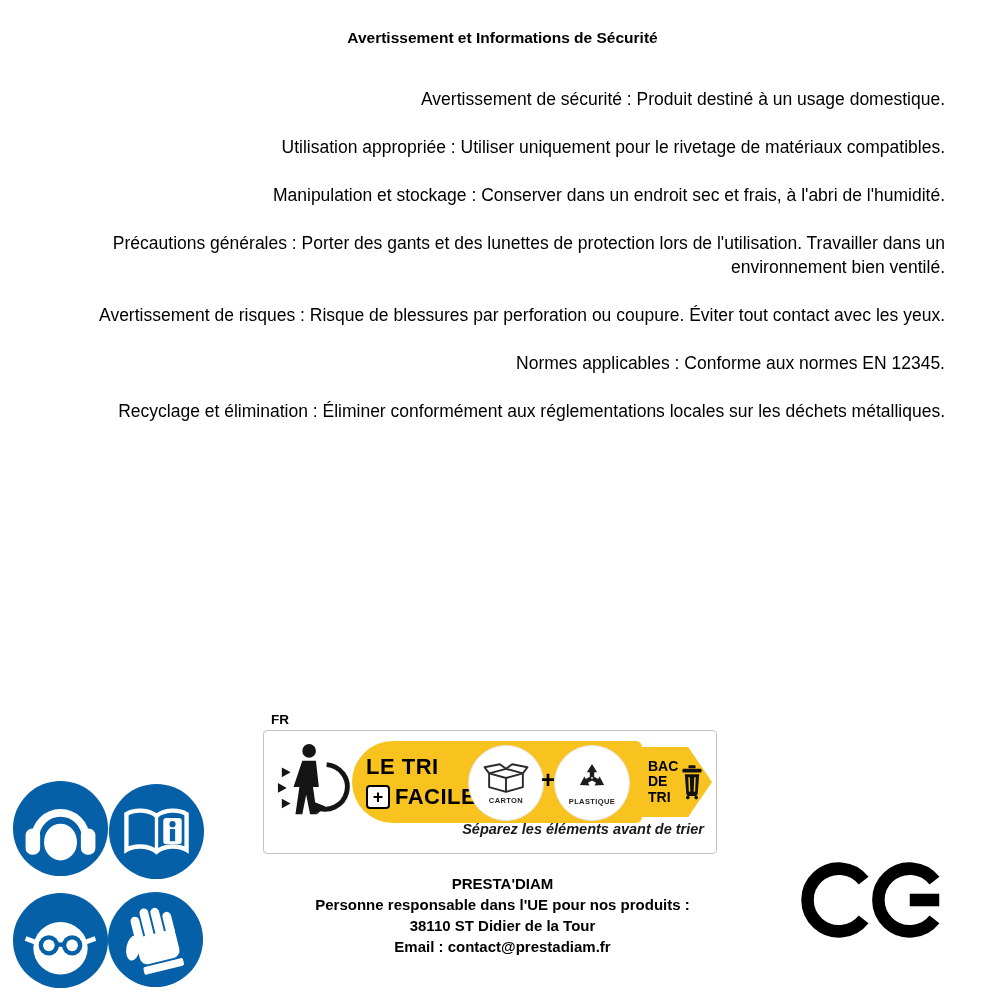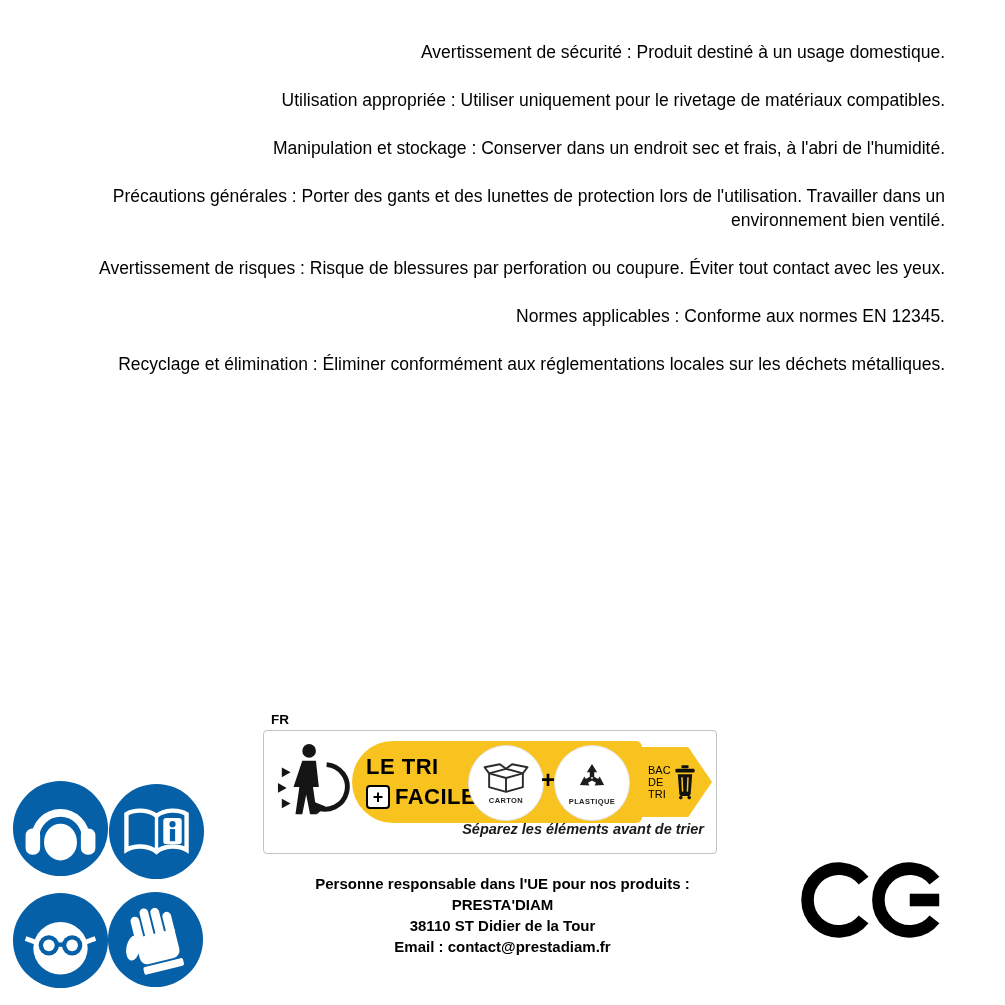--- a/index.html
+++ b/index.html
@@ -56,41 +56,42 @@
   .mc-carton { left:116px; }
   .mc-plastique { left:202px; }
   .mat-label { font-size:7.5px; font-weight:bold; letter-spacing:0.4px; color:#222; margin-top:1px; }
   .plus-sign { position:absolute; left:186px; top:25px; width:20px; text-align:center; font-size:24px; font-weight:bold; }
   .bac-flag {
     position:absolute; left:378px; top:16px; width:70px; height:70px;
     background:var(--banner-yellow,#F9C31F);
     clip-path:polygon(0 0, 66% 0, 100% 50%, 66% 100%, 0 100%);
     display:flex; align-items:center; padding-left:6px; gap:2px; box-sizing:border-box;
   }
-  .bac-text { font-size:11px; font-weight:normal; line-height:1.1; }
+  .bac-text { font-size:14px; font-weight:bold; line-height:1.1; }
   .tagline {
     position:absolute; right:12px; bottom:16px;
     font-style:italic; font-weight:bold; font-size:14.5px; color:#1a1a1a;
   }
 
   
   .address {
     position:absolute; left:0; top:873px; width:1005px; text-align:center;
     font-size:15px; font-weight:bold; line-height:21px;
   }
 
   
   .ce { position:absolute; left:800px; top:850px; width:148px; height:100px; }
   .ce svg { width:100%; height:100%; }
 </style>
 </head>
 <body>
 
 <div class="page">
 
+  <div class="title">Avertissement et Informations de Sécurité</div>
 
   <div class="content">
     <p>Avertissement de sécurité : Produit destiné à un usage domestique.</p>
     <p>Utilisation appropriée : Utiliser uniquement pour le rivetage de matériaux compatibles.</p>
     <p>Manipulation et stockage : Conserver dans un endroit sec et frais, à l'abri de l'humidité.</p>
     <p>Précautions générales : Porter des gants et des lunettes de protection lors de l'utilisation. Travailler dans un environnement bien ventilé.</p>
     <p>Avertissement de risques : Risque de blessures par perforation ou coupure. Éviter tout contact avec les yeux.</p>
     <p>Normes applicables : Conforme aux normes EN 12345.</p>
     <p>Recyclage et élimination : Éliminer conformément aux réglementations locales sur les déchets métalliques.</p>
   </div>
@@ -219,22 +220,22 @@
           <line x1="15" y1="22" x2="16" y2="46" stroke="#F9C31F" stroke-width="2.5"></line>
           <line x1="25" y1="22" x2="24" y2="46" stroke="#F9C31F" stroke-width="2.5"></line>
         </svg>
       </div>
 
       <div class="tagline">Séparez les éléments avant de trier</div>
     </div>
   </div>
 
   <div class="address">
+    <div>PRESTA'DIAM</div>
     <div>Personne responsable dans l'UE pour nos produits :</div>
-    <div>PRESTA'DIAM</div>
     <div>38110 ST Didier de la Tour</div>
     <div>Email : contact@prestadiam.fr</div>
   </div>
 
   <div class="ce">
     <svg viewBox="0 0 236 144" role="img" aria-label="CE">
       <g fill="none" stroke="#000" stroke-width="20">
         <path d="M101.4 41.2 A50 50 0 1 0 101.4 102.8"></path>
         <path d="M214.4 41.2 A50 50 0 1 0 214.4 102.8"></path>
         <path d="M175 72 H 222"></path>

